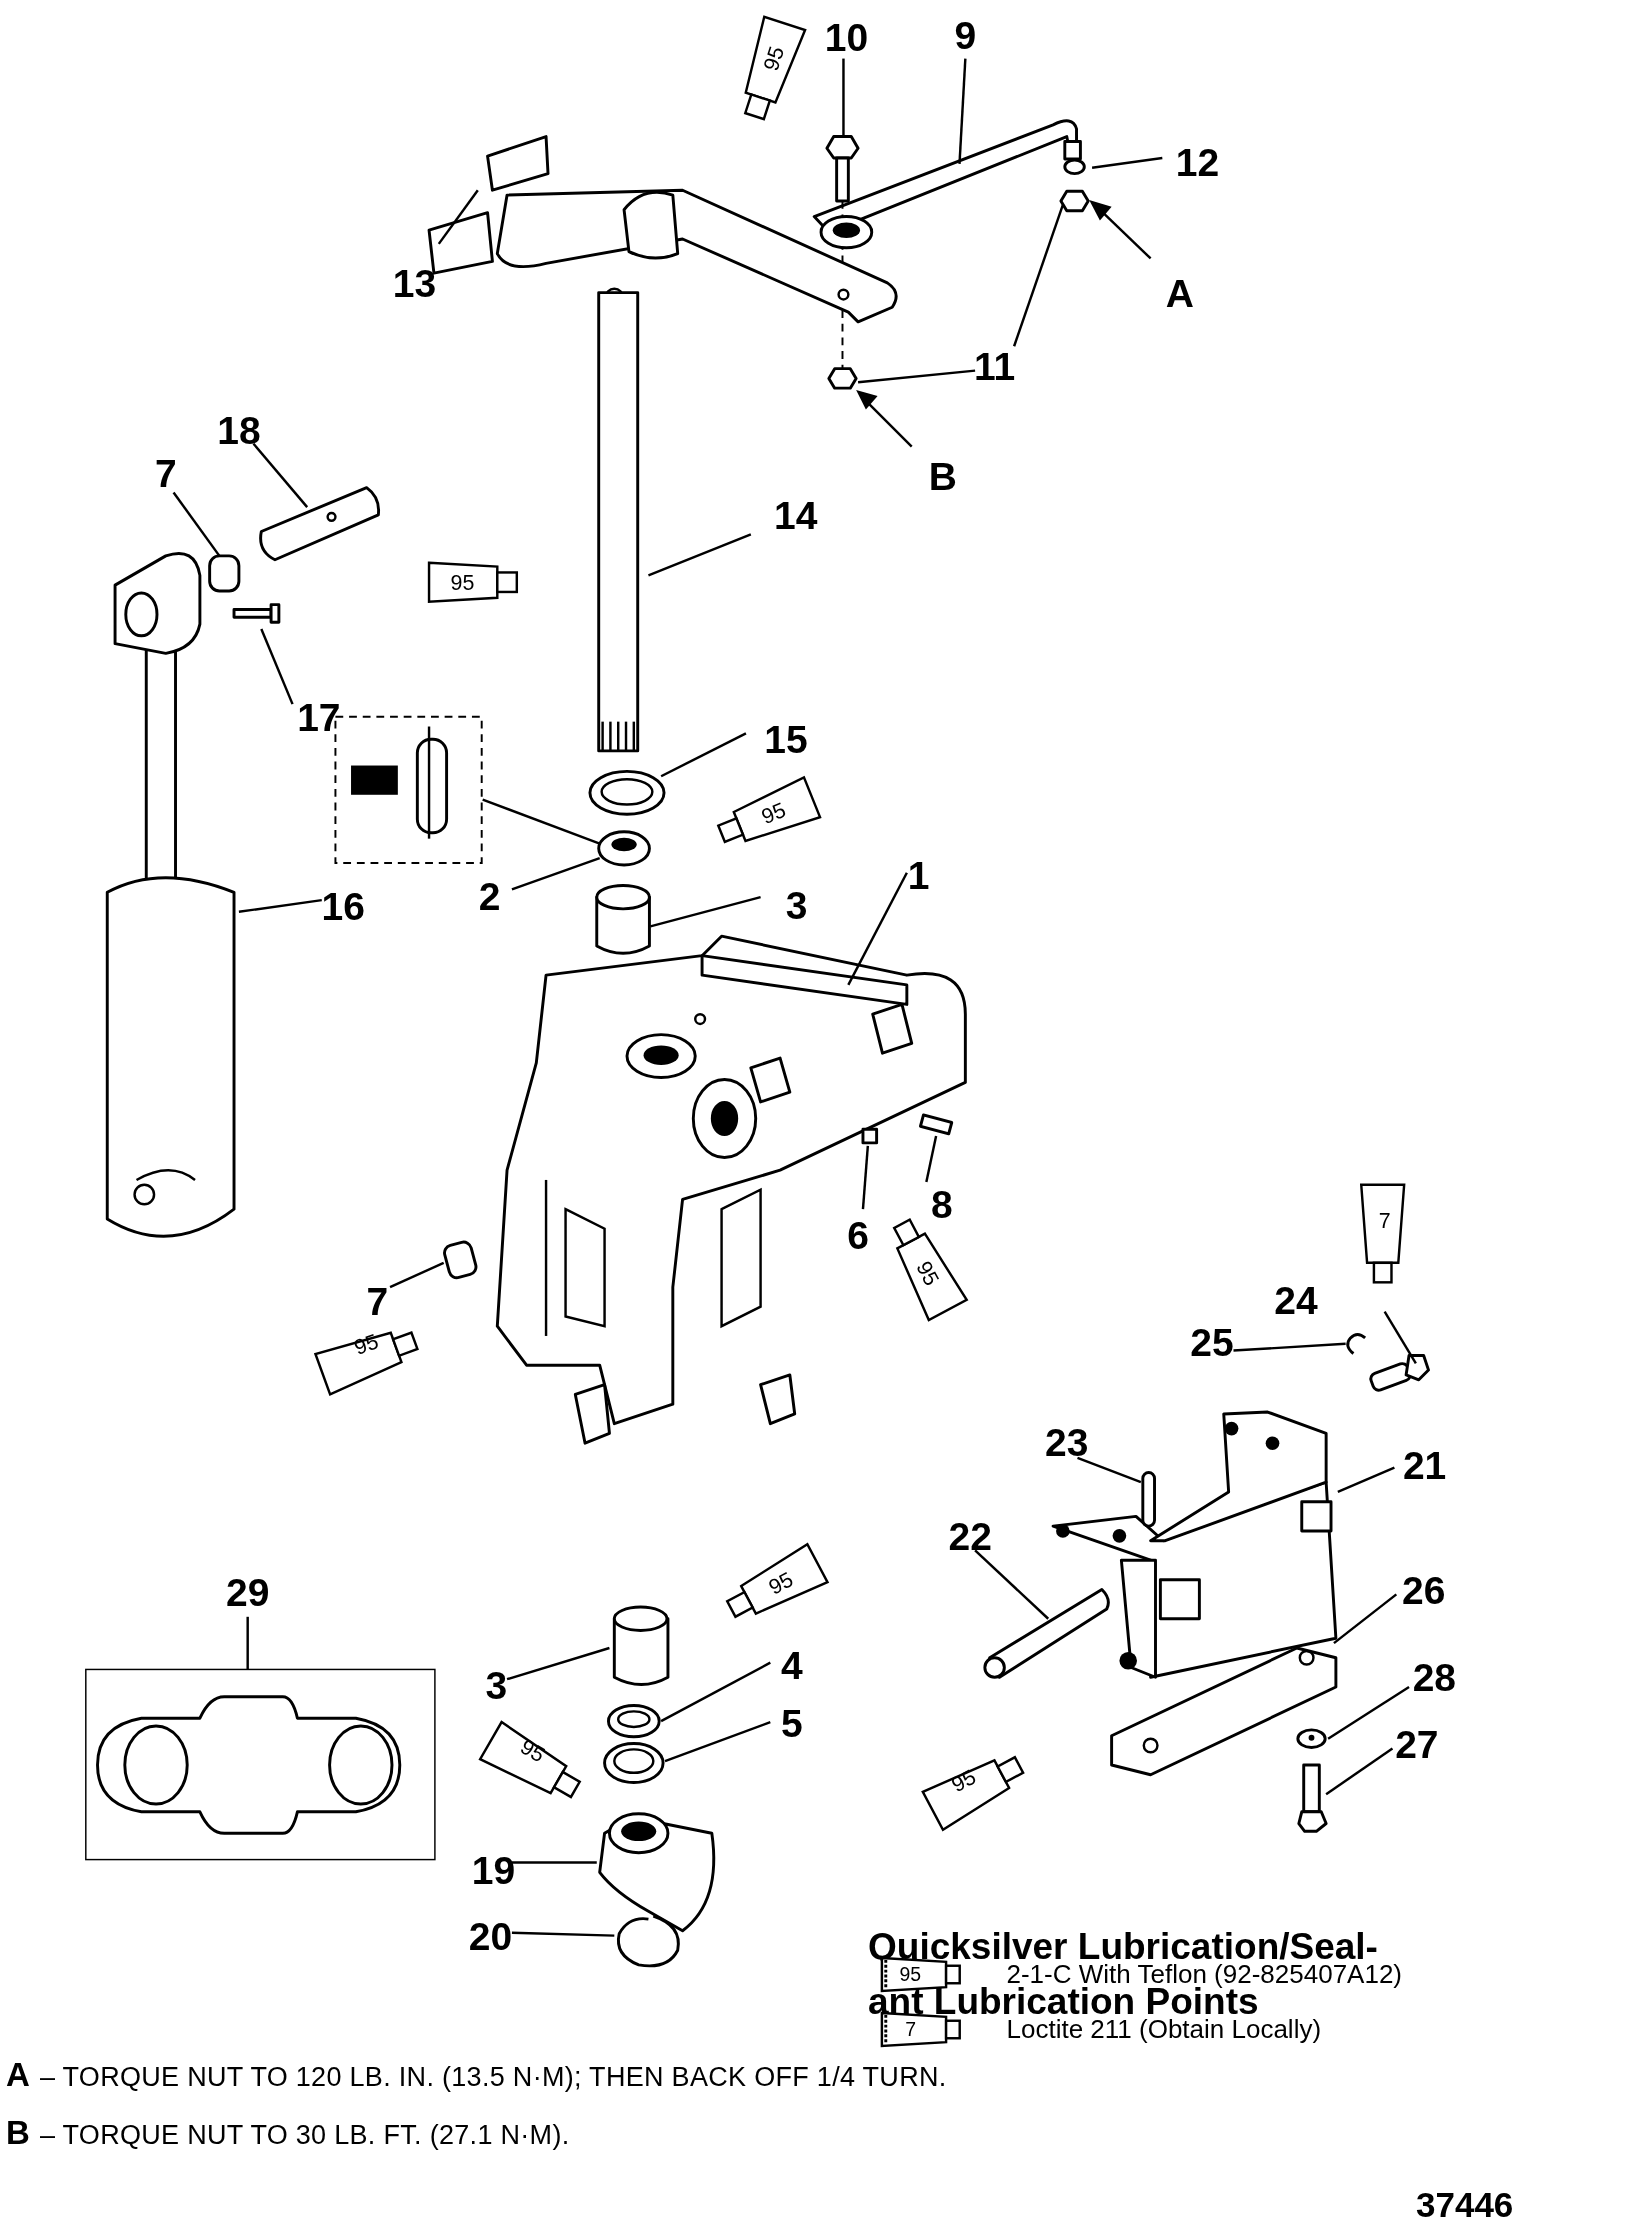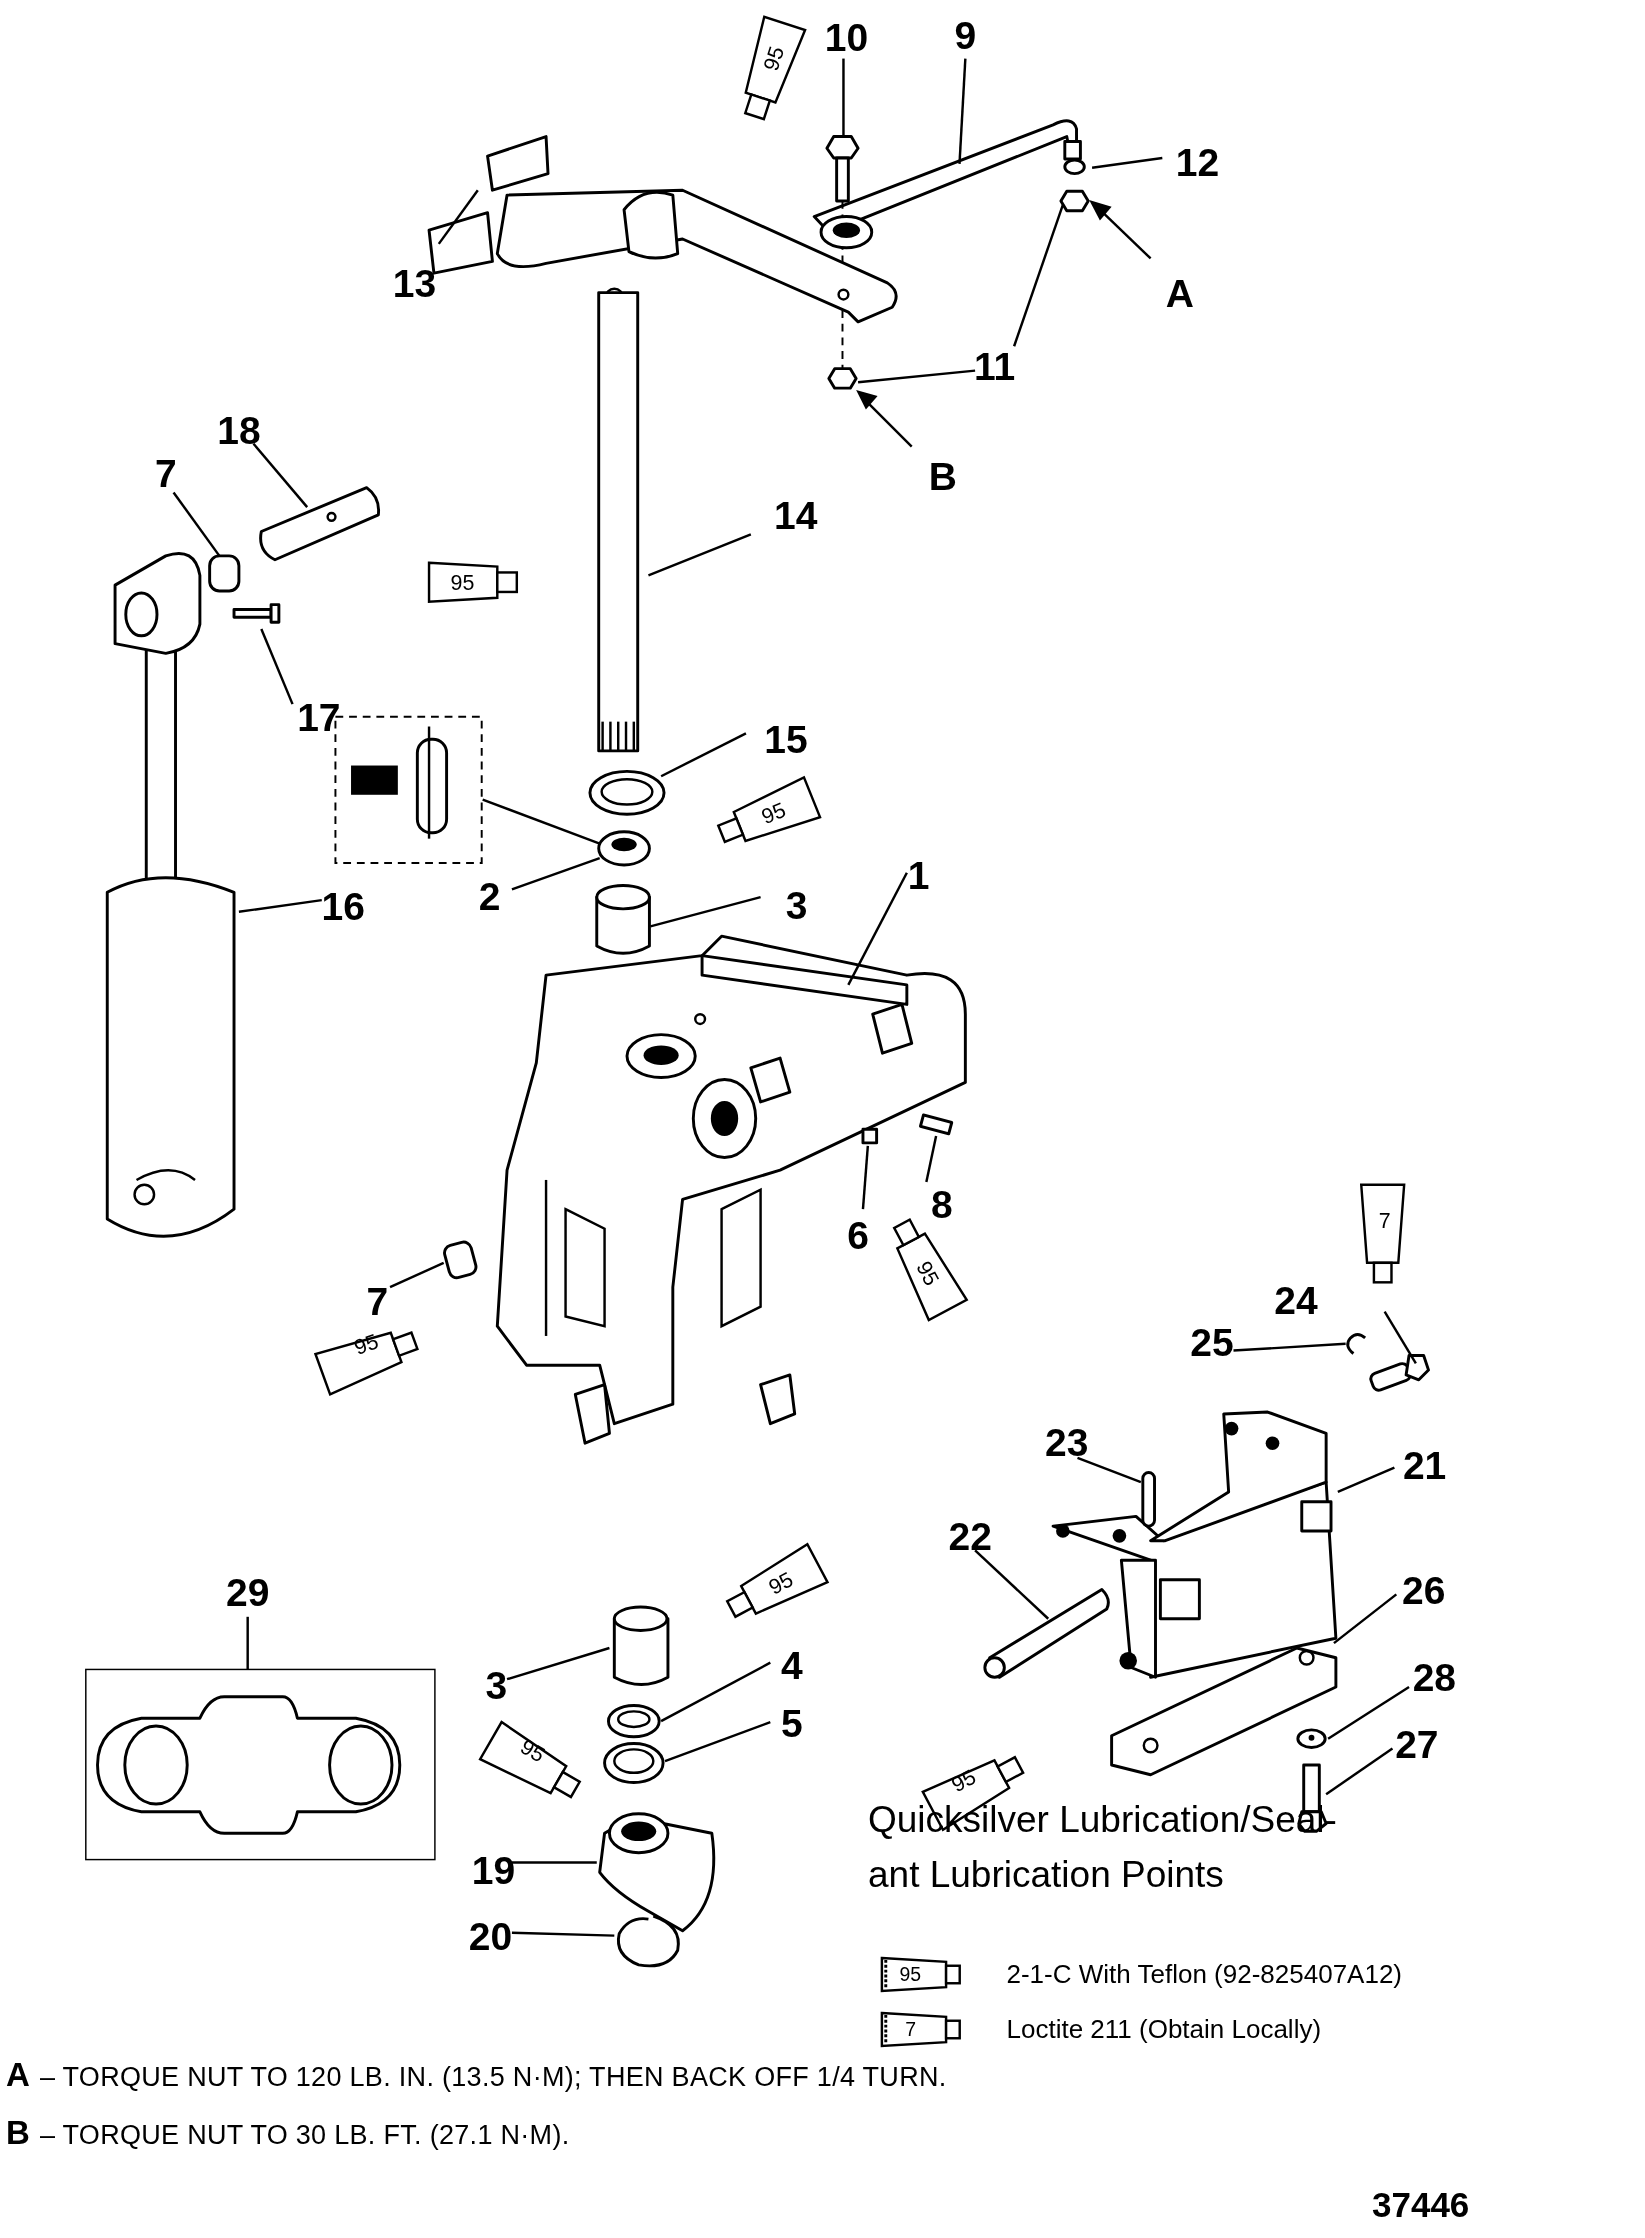--- a/index.html
+++ b/index.html
@@ -4,26 +4,26 @@
 <style>
   html,body{margin:0;padding:0;background:#fff;}
   body{width:1645px;height:2238px;position:relative;overflow:hidden;font-family:"Liberation Sans",sans-serif;color:#000;}
   svg#diagram{position:absolute;left:0;top:0;}
   .lbl{font-family:"Liberation Sans",sans-serif;font-weight:bold;font-size:40px;fill:#000;}
   .part{fill:#fff;stroke:#000;stroke-width:3;stroke-linejoin:round;}
   .thin{fill:none;stroke:#000;stroke-width:2.5;}
   .dash{fill:none;stroke:#000;stroke-width:2;stroke-dasharray:8 6;}
   .tube{fill:#fff;stroke:#000;stroke-width:2.5;}
   .tubetxt{font-family:"Liberation Sans",sans-serif;font-size:22px;fill:#000;}
-  .legend-title{position:absolute;left:868px;top:1792px;font-size:37px;font-weight:normal;line-height:55px;width:624px;}
+  .legend-title{position:absolute;left:868px;top:1919px;font-size:37px;font-weight:bold;line-height:55px;width:624px;}
   .legend-row{position:absolute;left:878px;display:flex;align-items:center;font-size:26px;}
   .legend-row .swatch{width:107px;height:37px;margin-right:21.5px;}
   .note{position:absolute;left:0;font-size:27px;letter-spacing:0.3px;padding-left:6px;}
   .note b{font-size:33px;margin-right:9.8px;}
-  .fignum{position:absolute;left:1372px;top:2185px;font-size:35px;font-weight:bold;}
+  .fignum{position:absolute;left:1416px;top:2185px;font-size:35px;font-weight:bold;}
 </style>
 </head>
 <body>
 
 <svg id="diagram" width="1645" height="2238" viewBox="0 0 1687 2295" xmlns="http://www.w3.org/2000/svg">
 
   <g>
     <path class="part" d="M835,222 L1080,128 Q1100,118 1104,132 L1104,150 L1096,150 L1094,140 L850,238 Z"></path>
     <rect class="part" x="1092" y="145" width="16" height="18"></rect>
   </g>

